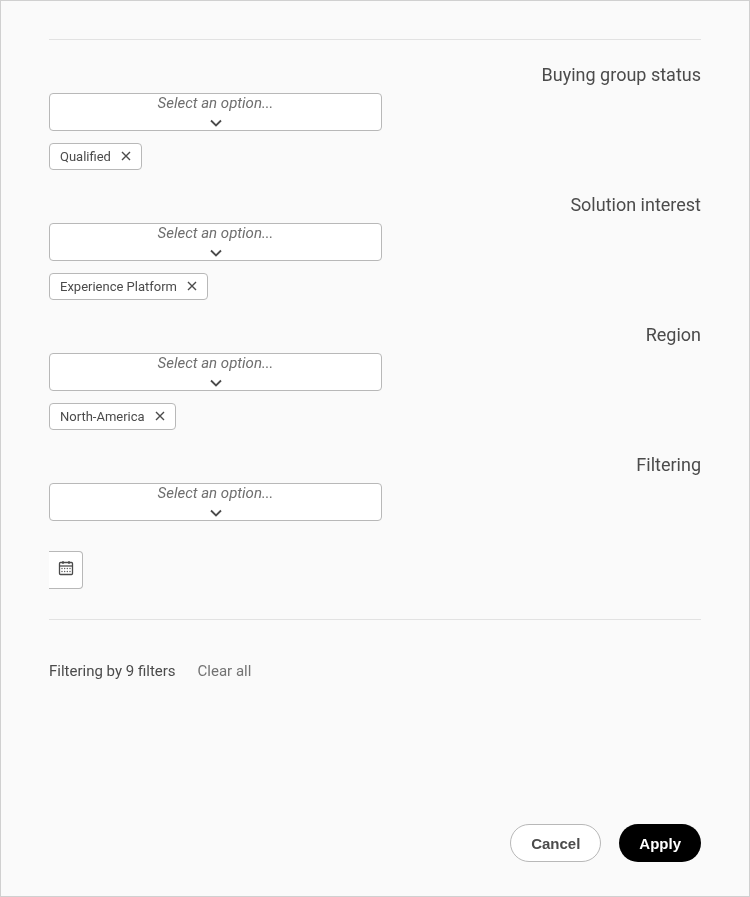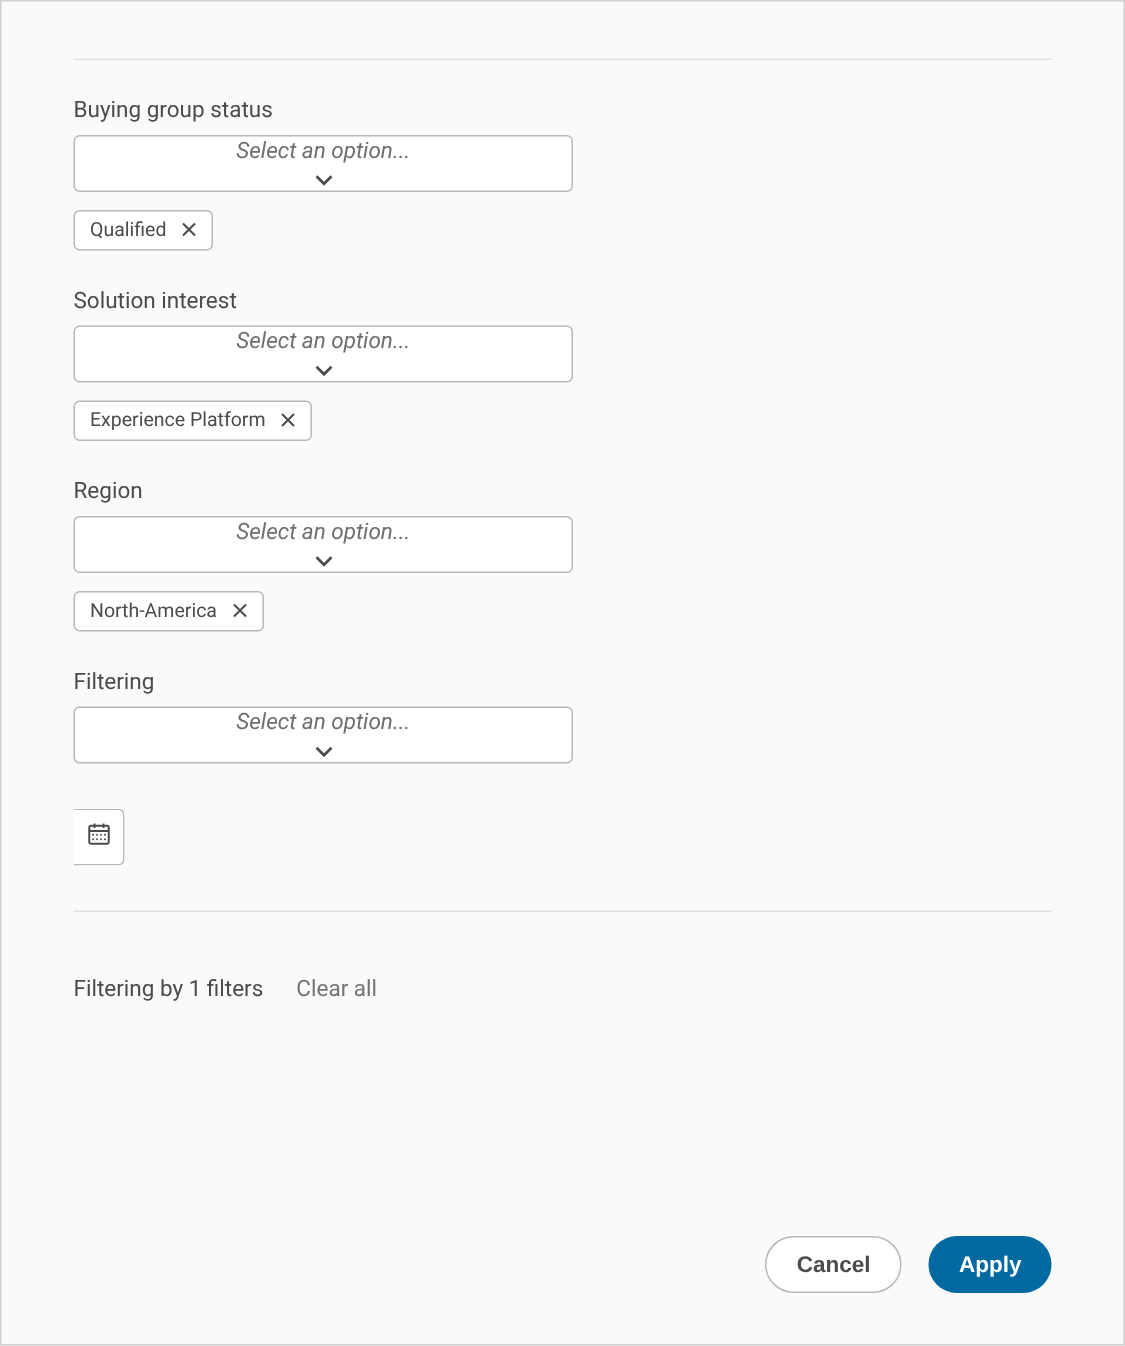--- a/index.html
+++ b/index.html
@@ -29,23 +29,24 @@
     }
     .hr {
       border: none;
       border-top: 1px solid #e2e2e2;
       margin-bottom: 24px;
     }
     .field-group {
       margin-bottom: 24px;
     }
     .field-label {
-      font-size: 15px;
+      font-size: 18px;
       color: #4b4b4b;
       margin-bottom: 8px;
+      text-align: right;
     }
     .select {
       width: 333px;
       height: 38px;
       border: 1px solid #b8b8b8;
       border-radius: 4px;
       background: #fff;
       display: flex;
       align-items: center;
       justify-content: space-between;
@@ -59,21 +60,21 @@
       font-size: 15px;
     }
     .chevron {
       color: #4b4b4b;
     }
     .tag-row {
       margin-top: 12px;
     }
     .tag {
       display: inline-flex;
-      align-items: flex-end;
+      align-items: center;
       border: 1px solid #b8b8b8;
       border-radius: 4px;
       background: #fff;
       padding: 5px 10px;
       font-size: 13px;
       color: #4b4b4b;
       cursor: default;
     }
     .tag .close-x {
       margin-left: 10px;
@@ -149,21 +150,21 @@
       display: flex;
       align-items: center;
       justify-content: center;
     }
     .btn-cancel {
       background: #fff;
       border: 1.5px solid #b8b8b8;
       color: #4b4b4b;
     }
     .btn-apply {
-      background: #0369a1;
+      background: #000000;
       border: none;
       color: #fff;
     }
   </style>
 </head>
 <body>
 
 <div class="panel">
   <hr class="hr">
 
@@ -262,21 +263,21 @@
           <line x1="9.3" y1="11.5" x2="9.3" y2="11.5" stroke-linecap="round"></line>
           <line x1="12" y1="11.5" x2="12" y2="11.5" stroke-linecap="round"></line>
         </svg>
       </span>
     </div>
   </div>
 
   <hr class="hr2">
 
   <div class="footer-row1">
-    <span>Filtering by 1 filters</span>
+    <span>Filtering by 9 filters</span>
     <span class="clear-all">Clear all</span>
   </div>
 
   <div class="button-row">
     <button class="btn btn-cancel">Cancel</button>
     <button class="btn btn-apply">Apply</button>
   </div>
 </div>
 
 </body></html>

